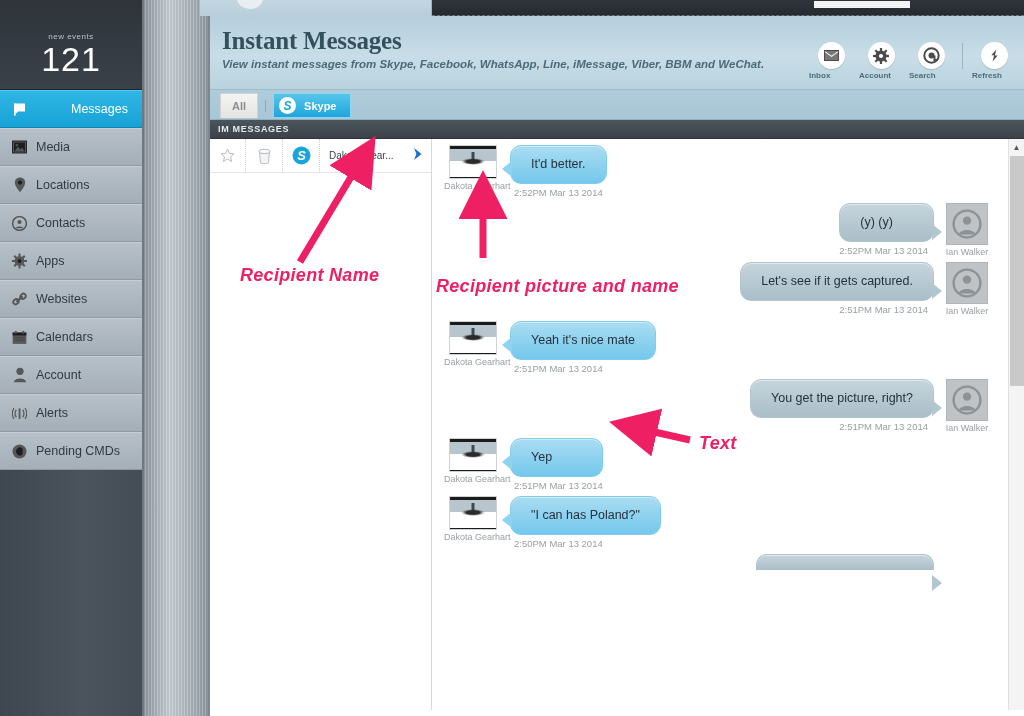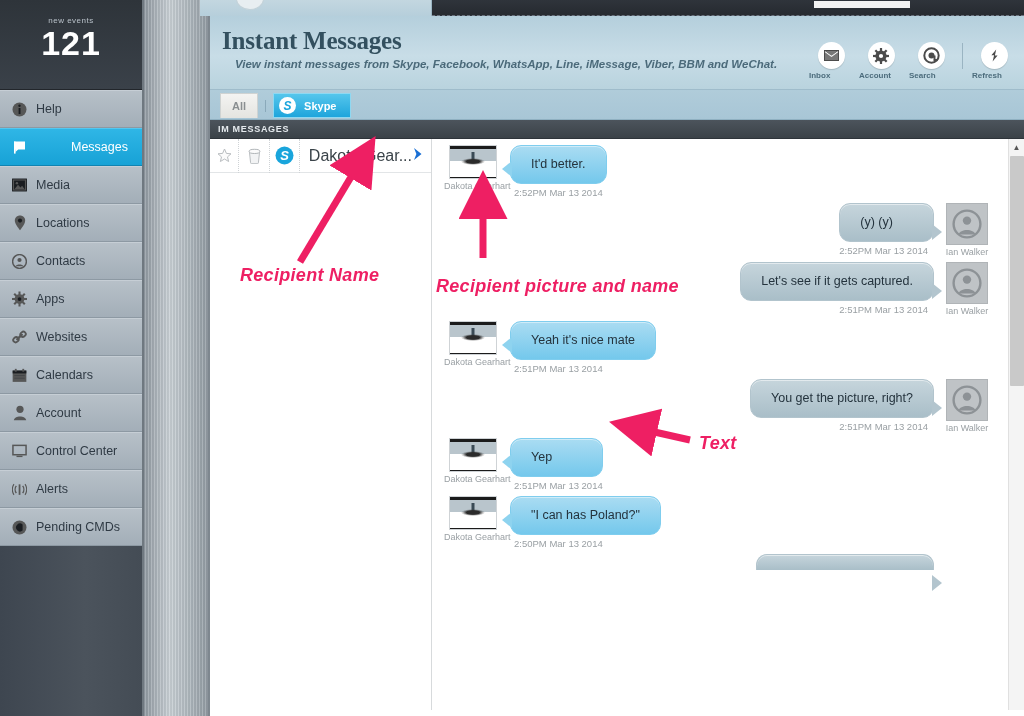--- a/index.html
+++ b/index.html
@@ -34,27 +34,27 @@
     white-space:nowrap; opacity:.85;
   }
 
   
   #sidebar {
     position:absolute; left:0; top:0; width:142px; height:716px;
     background:linear-gradient(90deg,#3e4650,#4b535c 60%,#444c55);
     z-index:30;
   }
   .sb-counter {
-    height:90px; padding-top:16px;
+    height:90px; padding-top:32px;
     background:linear-gradient(#2e343a,#3a4149);
     text-align:center; color:#fff;
     border-bottom:1px solid #22262b;
   }
   .sb-counter .lbl { font-size:8px; letter-spacing:.5px; color:#b9c2ca; }
-  .sb-counter .num { font-size:34px; font-weight:700; line-height:36px; letter-spacing:1px; color:#ffffff; }
+  .sb-counter .num { font-size:34px; font-weight:400; line-height:36px; letter-spacing:1px; color:#ffffff; }
 
   .sb-item {
     height:38px; display:flex; align-items:center; gap:9px; padding-left:12px;
     background:linear-gradient(#b7c0c8,#a3aeb8);
     border-bottom:1px solid #8d99a3;
     border-top:1px solid #c6ced5;
     color:#2f3a44; font-size:12.5px; cursor:pointer;
   }
   .sb-item.active {
     background:linear-gradient(#2fb6e6,#17a2d6);
@@ -85,21 +85,21 @@
   .hdr {
     height:74px; padding:11px 0 0 12px; position:relative;
     background:linear-gradient(#b4cfdc,#c8dde7 55%,#b9d3de);
     border-bottom:1px solid #9fbccb;
   }
   .hdr h1 {
     font-family:"Liberation Serif", serif;
     font-size:25px; font-weight:bold; color:#33505f; letter-spacing:-.2px;
   }
   .hdr .sub {
-    font-size:11.5px; font-style:italic; font-weight:bold; color:#4b6a7a; margin-top:3px;margin-left:13px;
+    font-size:11.5px; font-style:italic; font-weight:bold; color:#4b6a7a; margin-top:3px;
   }
   .hdr-icons { position:absolute; right:8px; top:26px; display:flex; align-items:flex-start; gap:6px; }
   .hic { width:44px; cursor:pointer; }
   .hic .circ {
     width:27px; height:27px; border-radius:50%; background:#ffffff; margin:0 auto 2px;
     display:flex; align-items:center; justify-content:center;
     box-shadow:0 1px 1px rgba(0,0,0,.15);
   }
   .hic .cap { font-size:8px; color:#4c6c7c; font-weight:bold; }
   .hic-sep { width:1px; height:26px; background:#9ab4c2; margin:1px 3px 0; }
@@ -141,21 +141,21 @@
   .conv-col { width:222px; border-right:1px solid #d7dadc; background:#ffffff; }
   .conv-row {
     height:34px; display:flex; align-items:center;
     border-bottom:1px solid #e2e5e7; background:#ffffff; cursor:pointer;
   }
   .conv-cell { height:34px; display:flex; align-items:center; justify-content:center; border-right:1px dotted #cfd3d6; }
   .cc-star { width:36px; }
   .cc-trash { width:37px; }
   .cc-sky { width:37px; }
   .cc-name { flex:1; justify-content:space-between; padding:0 7px 0 9px; border-right:none; }
-  .cc-name .nm { font-size:16px; color:#3a4349; white-space:nowrap; overflow:hidden;text-align:right; }
+  .cc-name .nm { font-size:10px; color:#3a4349; white-space:nowrap; overflow:hidden;text-align:right; }
   .conv-empty { height:537px; background:#ffffff; }
 
   
   .msg-col { flex:1; position:relative; background:#ffffff; overflow:hidden; }
   .msg-scroll { position:absolute; left:0; top:0; right:16px; bottom:0; padding:6px 0 0 0; }
 
   .msg { display:flex; margin:0 0 5px 0; }
   .msg.inb { padding-left:12px; }
   .msg.outb { justify-content:flex-end; padding-right:12px; }
 
@@ -254,30 +254,20 @@
     <div class="faint-text"></div>
   </div>
 </div>
 
 <div id="sidebar">
   <div class="sb-counter">
     <div class="lbl">new events</div>
     <div class="num">121</div>
   </div>
   <div id="sb-list">
-      <div class="sb-item">
-        <span class="sb-ico" style="filter: brightness(0.35);">
-          <svg width="15" height="15" viewBox="0 0 15 15">
-            <circle cx="7.5" cy="7.5" r="7" fill="#f7f8f9"></circle>
-            <rect x="6.6" y="6" width="1.9" height="6" fill="#4a545e"></rect>
-            <circle cx="7.5" cy="3.8" r="1.2" fill="#4a545e"></circle>
-          </svg>
-        </span>
-        <span>Help</span>
-      </div>
       <div class="sb-item active">
         <span class="sb-ico">
           <svg width="15" height="15" viewBox="0 0 15 15">
             <path d="M2 1.6 H13 V9.6 H6.2 L3.4 12 V9.6 H2 Z" fill="#ffffff"></path>
             <rect x="2" y="1.6" width="1.6" height="12" fill="#ffffff"></rect>
           </svg>
         </span>
         <span>Messages</span>
       </div>
       <div class="sb-item">
@@ -353,29 +343,20 @@
         <span>Calendars</span>
       </div>
       <div class="sb-item">
         <span class="sb-ico" style="filter: brightness(0.35);">
           <svg width="14" height="16" viewBox="0 0 14 16">
             <circle cx="7" cy="4.3" r="3.6" fill="#f7f8f9"></circle>
             <path d="M.8 15.3 C1.2 10.1 12.8 10.1 13.2 15.3 Z" fill="#f7f8f9"></path>
           </svg>
         </span>
         <span>Account</span>
-      </div>
-      <div class="sb-item">
-        <span class="sb-ico" style="filter: brightness(0.35);">
-          <svg width="16" height="14" viewBox="0 0 16 14">
-            <rect x="1" y="1" width="14" height="10" fill="none" stroke="#f7f8f9" stroke-width="1.6"></rect>
-            <rect x="4.8" y="12" width="6.4" height="1.5" fill="#f7f8f9"></rect>
-          </svg>
-        </span>
-        <span>Control Center</span>
       </div>
       <div class="sb-item">
         <span class="sb-ico" style="filter: brightness(0.35);">
           <svg width="16" height="15" viewBox="0 0 16 15">
             <rect x="7.1" y="2" width="1.9" height="11.2" fill="#f7f8f9"></rect>
             <path d="M4.6 3.6 C3 5.6 3 9.2 4.6 11.4" fill="none" stroke="#f7f8f9" stroke-width="1.5"></path>
             <path d="M11.4 3.6 C13 5.6 13 9.2 11.4 11.4" fill="none" stroke="#f7f8f9" stroke-width="1.5"></path>
             <path d="M2.1 1.8 C-.2 5 -.2 10 2.1 13.2" fill="none" stroke="#f7f8f9" stroke-width="1.2"></path>
             <path d="M13.9 1.8 C16.2 5 16.2 10 13.9 13.2" fill="none" stroke="#f7f8f9" stroke-width="1.2"></path>
           </svg>

